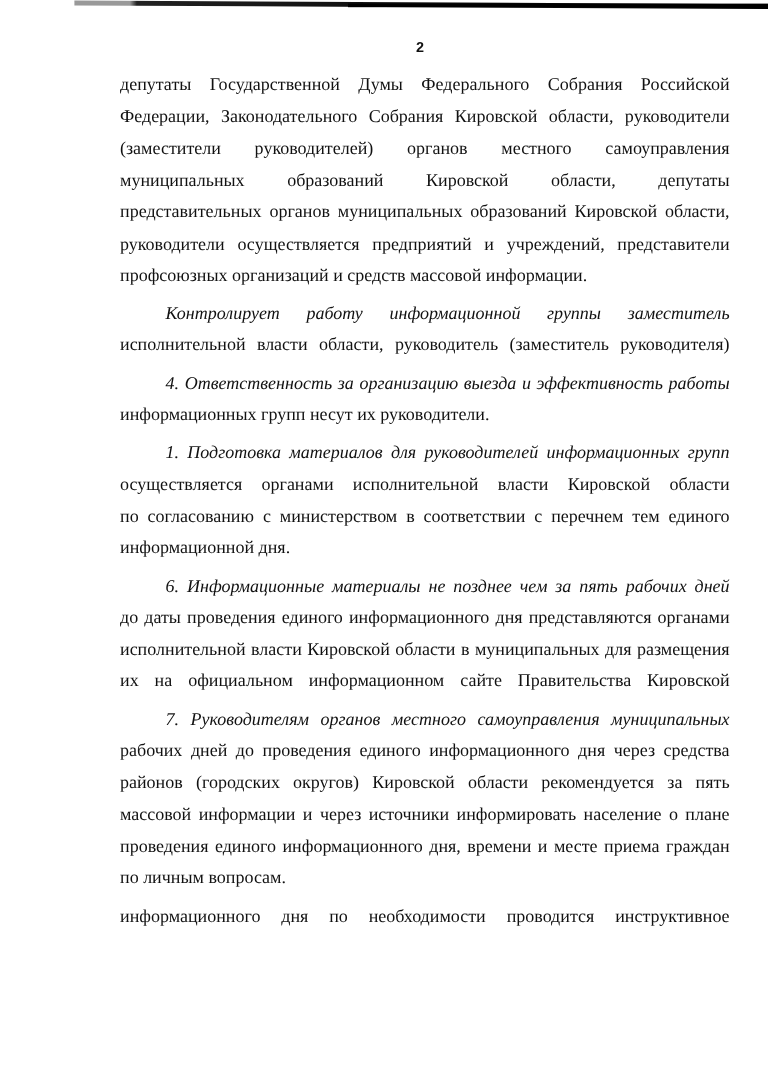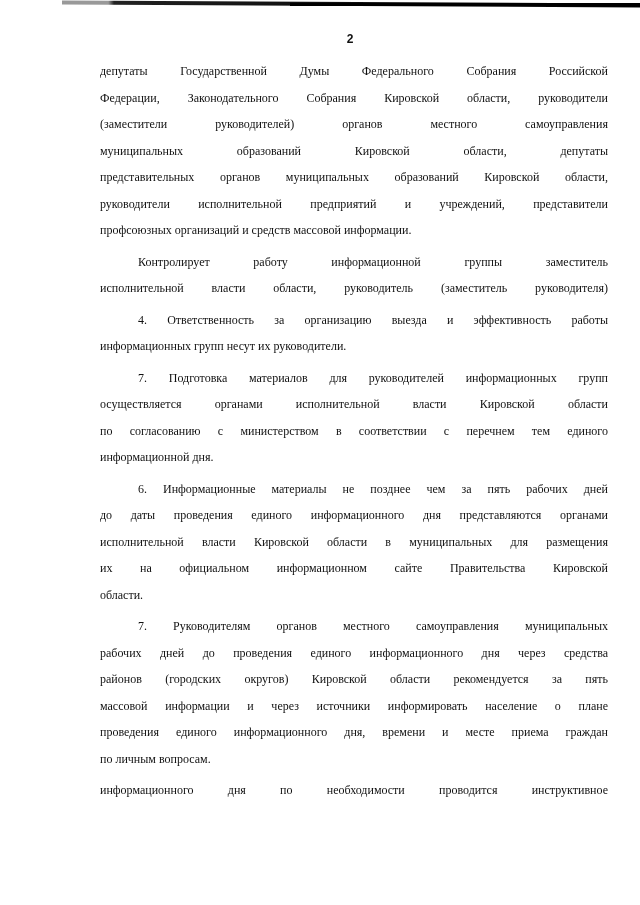--- a/index.html
+++ b/index.html
@@ -15,71 +15,70 @@
     .scan-line2 {
       position: absolute; left: 290px; top: 3px; width: 350px; height: 3px; background: #000;
     }
     .page-number {
       position: absolute; top: 32px; left: 0; width: 100%; text-align: center;
       font-family: "Liberation Sans", "DejaVu Sans", sans-serif; font-weight: bold; font-size: 12px;
       left: 30px;
     }
     .body-text {
       position: absolute; left: 100px; top: 58px; width: 508px;
-      font-size: 12px; line-height: 26.5px;
+      font-size: 15px; line-height: 26.5px;
     }
     .p { margin: 0; text-align: justify; text-align-last: left; }
     .p + .p { margin-top: 5px; }
     .line { display: block; text-align: justify; text-align-last: justify; white-space: normal; }
     .line.last { text-align-last: left; }
-    .line.first { padding-left: 38px; }
+    .line.first { padding-left: 38px; font-style: italic; }
   </style>
 </head>
 <body>
 
 <div class="scan-line"></div>
 <div class="scan-line2"></div>
 
 <div class="page-number">2</div>
 
 <div class="body-text">
 
   <div class="p">
     <span class="line">депутаты Государственной Думы Федерального Собрания Российской</span>
     <span class="line">Федерации, Законодательного Собрания Кировской области, руководители</span>
     <span class="line">(заместители руководителей) органов местного самоуправления</span>
     <span class="line">муниципальных образований Кировской области, депутаты</span>
     <span class="line">представительных органов муниципальных образований Кировской области,</span>
-    <span class="line">руководители исполнительной предприятий и учреждений, представители</span>
+    <span class="line">руководители осуществляется предприятий и учреждений, представители</span>
     <span class="line last">профсоюзных организаций и средств массовой информации.</span>
   </div>
 
   <div class="p">
     <span class="line first">Контролирует работу информационной группы заместитель</span>
     <span class="line">исполнительной власти области, руководитель (заместитель руководителя)</span>
   </div>
 
   <div class="p">
     <span class="line first">4. Ответственность за организацию выезда и эффективность работы</span>
     <span class="line last">информационных групп несут их руководители.</span>
   </div>
 
   <div class="p">
-    <span class="line first">7. Подготовка материалов для руководителей информационных групп</span>
+    <span class="line first">1. Подготовка материалов для руководителей информационных групп</span>
     <span class="line">осуществляется органами исполнительной власти Кировской области</span>
     <span class="line">по согласованию с министерством в соответствии с перечнем тем единого</span>
     <span class="line last">информационной дня.</span>
   </div>
 
   <div class="p">
     <span class="line first">6. Информационные материалы не позднее чем за пять рабочих дней</span>
     <span class="line">до даты проведения единого информационного дня представляются органами</span>
     <span class="line">исполнительной власти Кировской области в муниципальных для размещения</span>
     <span class="line">их на официальном информационном сайте Правительства Кировской</span>
-    <span class="line last">области.</span>
   </div>
 
   <div class="p">
     <span class="line first">7. Руководителям органов местного самоуправления муниципальных</span>
     <span class="line">рабочих дней до проведения единого информационного дня через средства</span>
     <span class="line">районов (городских округов) Кировской области рекомендуется за пять</span>
     <span class="line">массовой информации и через источники информировать население о плане</span>
     <span class="line">проведения единого информационного дня, времени и месте приема граждан</span>
     <span class="line last">по личным вопросам.</span>
   </div>

